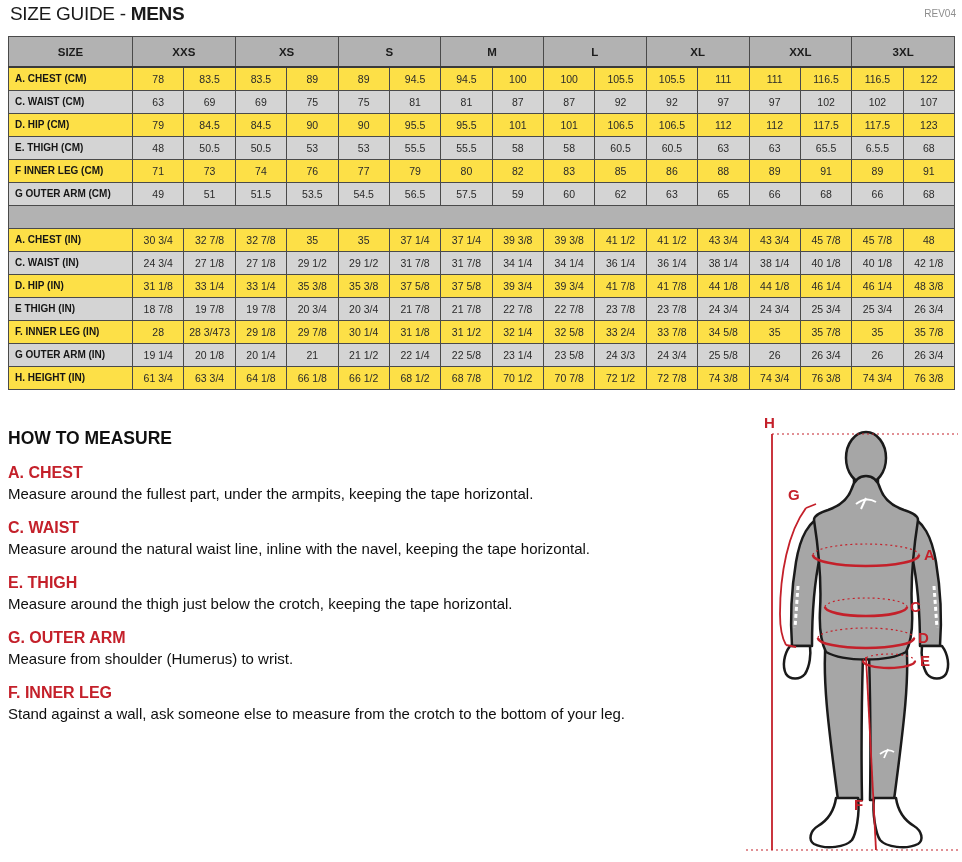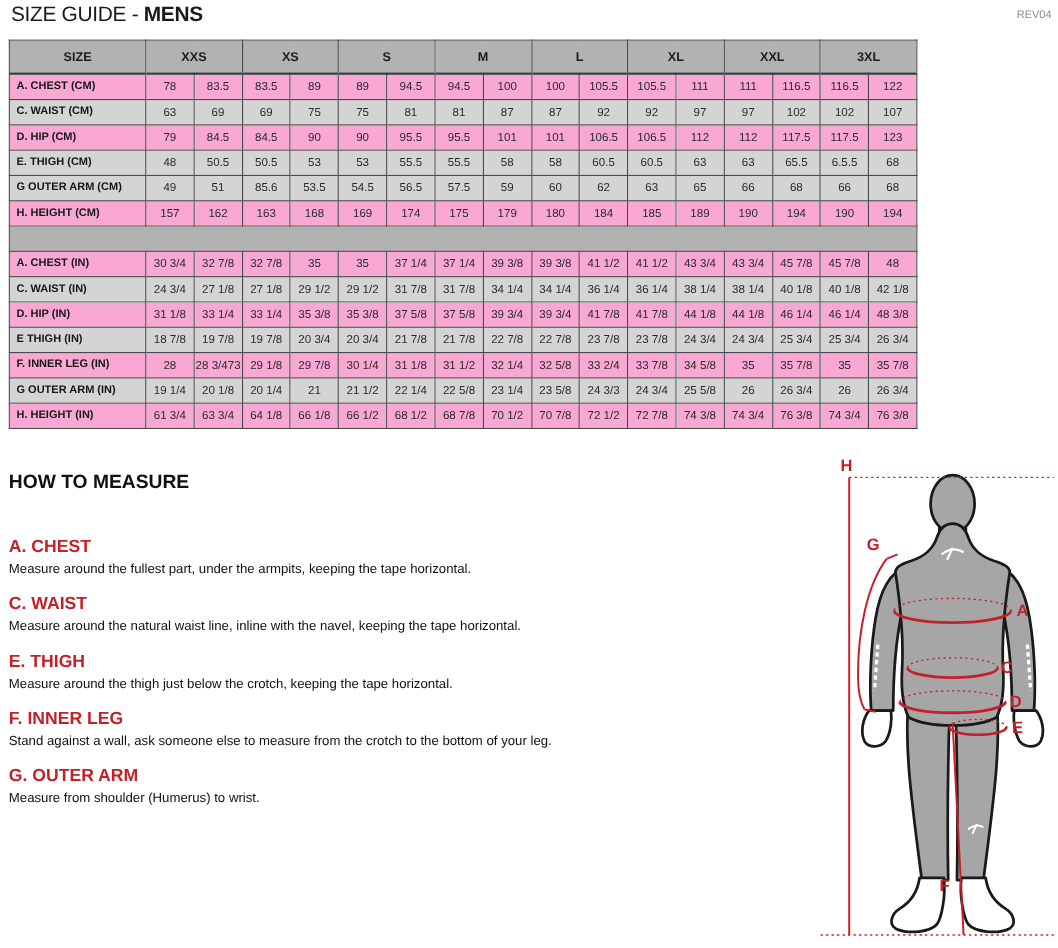--- a/index.html
+++ b/index.html
@@ -9,51 +9,51 @@
   }
   .page{position:relative;width:962px;height:862px;overflow:hidden;background:#fff;}
 
   
   .title{position:absolute;top:3px;left:10px;font-size:19px;letter-spacing:-0.3px;color:#1a1a1a;white-space:pre;}
   .title .bold{font-weight:bold;}
   .rev{position:absolute;top:8px;right:6px;font-size:10px;color:#8d8d8d;}
 
   
   .size-table{
-    position:absolute;top:36px;left:8px;width:826px;
+    position:absolute;top:36px;left:8px;width:947px;
     border-collapse:collapse;table-layout:fixed;
     border:1px solid var(--border-dark,#4a4a4a);
     padding-left:42px;
   }
   .size-table th,.size-table td{
     border:1px solid var(--border-dark,#4a4a4a);
     overflow:hidden;white-space:nowrap;
   }
   .size-table thead th{
     background:var(--header-grey,#b2b2b2);
     height:27px;font-size:11.5px;font-weight:bold;color:#1c1c1c;
     border-bottom:2px solid #3a3a3a;
   }
-  .size-table tbody tr{height:23px;background:#f9a8d4;}
+  .size-table tbody tr{height:23px;background:#fde047;}
   .size-table tbody tr.alt{background:var(--row-alt-grey,#d4d4d4);}
   .label-cell{font-weight:bold;font-size:10px;padding-left:6px;text-align:left;color:#151515;}
   .value-cell{text-align:center;font-size:10.5px;color:#2a2a2a;}
   .sep-row{height:7px;}
   .sep-cell{
     background:var(--header-grey,#b2b2b2);height:7px;padding:0;
     border-top:1px solid var(--border-dark,#4a4a4a);
     border-bottom:1px solid var(--border-dark,#4a4a4a);
   }
 
   
   .howto{position:absolute;top:428px;left:8px;width:725px;}
-  .howto h2{margin:0 0 40px 0;font-size:17.5px;color:#101010;}
+  .howto h2{margin:0 0 15px 0;font-size:17.5px;color:#101010;}
   .measure-item{margin-bottom:17px;}
   .measure-heading{color:var(--accent-red,#c4202a);font-weight:bold;font-size:16px;margin-bottom:3px;}
-  .measure-desc{font-size:12px;color:#0f0f0f;}
+  .measure-desc{font-size:15px;color:#0f0f0f;}
 
   
   .diagram{position:absolute;left:742px;top:414px;}
   .diagram .body-part{fill:var(--figure-grey,#a6a6a6);stroke:#1a1a1a;stroke-width:2.5;stroke-linejoin:round;stroke-linecap:round;}
   .diagram .white-part{fill:#ffffff;stroke:#1a1a1a;stroke-width:2.5;stroke-linejoin:round;}
   .diagram .red-solid{stroke:var(--accent-red,#c4202a);fill:none;}
   .diagram .red-dash{stroke:var(--accent-red,#c4202a);fill:none;stroke-dasharray:2,3;}
   .diagram .white-mark{stroke:#ffffff;fill:none;}
   .diagram text{fill:var(--accent-red,#c4202a);font-weight:bold;font-size:15px;font-family:"Liberation Sans",sans-serif;}
 </style>
@@ -168,57 +168,57 @@
           <td class="value-cell">58</td>
           <td class="value-cell">58</td>
           <td class="value-cell">60.5</td>
           <td class="value-cell">60.5</td>
           <td class="value-cell">63</td>
           <td class="value-cell">63</td>
           <td class="value-cell">65.5</td>
           <td class="value-cell">6.5.5</td>
           <td class="value-cell">68</td>
         </tr>
+        <tr>
+          <td class="label-cell">F INNER LEG (CM)</td>
+          <td class="value-cell">71</td>
+          <td class="value-cell">73</td>
+          <td class="value-cell">74</td>
+          <td class="value-cell">76</td>
+          <td class="value-cell">77</td>
+          <td class="value-cell">79</td>
+          <td class="value-cell">80</td>
+          <td class="value-cell">82</td>
+          <td class="value-cell">83</td>
+          <td class="value-cell">85</td>
+          <td class="value-cell">86</td>
+          <td class="value-cell">88</td>
+          <td class="value-cell">89</td>
+          <td class="value-cell">91</td>
+          <td class="value-cell">89</td>
+          <td class="value-cell">91</td>
+        </tr>
         <tr class="alt">
           <td class="label-cell">G OUTER ARM (CM)</td>
           <td class="value-cell">49</td>
           <td class="value-cell">51</td>
-          <td class="value-cell">85.6</td>
+          <td class="value-cell">51.5</td>
           <td class="value-cell">53.5</td>
           <td class="value-cell">54.5</td>
           <td class="value-cell">56.5</td>
           <td class="value-cell">57.5</td>
           <td class="value-cell">59</td>
           <td class="value-cell">60</td>
           <td class="value-cell">62</td>
           <td class="value-cell">63</td>
           <td class="value-cell">65</td>
           <td class="value-cell">66</td>
           <td class="value-cell">68</td>
           <td class="value-cell">66</td>
           <td class="value-cell">68</td>
-        </tr>
-        <tr>
-          <td class="label-cell">H. HEIGHT (CM)</td>
-          <td class="value-cell">157</td>
-          <td class="value-cell">162</td>
-          <td class="value-cell">163</td>
-          <td class="value-cell">168</td>
-          <td class="value-cell">169</td>
-          <td class="value-cell">174</td>
-          <td class="value-cell">175</td>
-          <td class="value-cell">179</td>
-          <td class="value-cell">180</td>
-          <td class="value-cell">184</td>
-          <td class="value-cell">185</td>
-          <td class="value-cell">189</td>
-          <td class="value-cell">190</td>
-          <td class="value-cell">194</td>
-          <td class="value-cell">190</td>
-          <td class="value-cell">194</td>
         </tr>
         <tr class="sep-row">
           <td class="sep-cell" colspan="17"></td>
         </tr>
         <tr>
           <td class="label-cell">A. CHEST (IN)</td>
           <td class="value-cell">30 3/4</td>
           <td class="value-cell">32 7/8</td>
           <td class="value-cell">32 7/8</td>
           <td class="value-cell">35</td>
@@ -363,26 +363,26 @@
           <div class="measure-heading">C. WAIST</div>
           <div class="measure-desc">Measure around the natural waist line, inline with the navel, keeping the tape horizontal.</div>
         </div>
         <div class="measure-item">
         </div>
         <div class="measure-item">
           <div class="measure-heading">E. THIGH</div>
           <div class="measure-desc">Measure around the thigh just below the crotch, keeping the tape horizontal.</div>
         </div>
         <div class="measure-item">
+          <div class="measure-heading">G. OUTER ARM</div>
+          <div class="measure-desc">Measure from shoulder (Humerus) to wrist.</div>
+        </div>
+        <div class="measure-item">
           <div class="measure-heading">F. INNER LEG</div>
           <div class="measure-desc">Stand against a wall, ask someone else to measure from the crotch to the bottom of your leg.</div>
-        </div>
-        <div class="measure-item">
-          <div class="measure-heading">G. OUTER ARM</div>
-          <div class="measure-desc">Measure from shoulder (Humerus) to wrist.</div>
         </div>
       </div>
   </div>
 
   <svg class="diagram" width="220" height="448" viewBox="0 0 220 448" aria-hidden="true">
 
     <g>
       <path class="body-part" d="M112,60 L136,60 L136,84 L112,84 Z"></path>
       <ellipse class="body-part" cx="124" cy="44" rx="20" ry="26"></ellipse>
 

